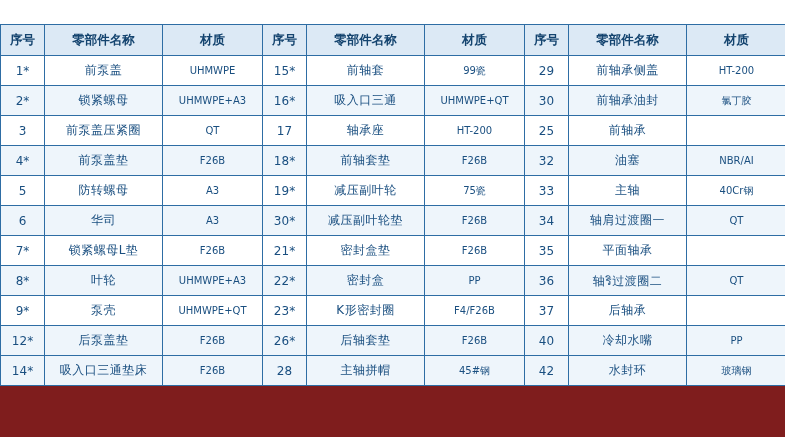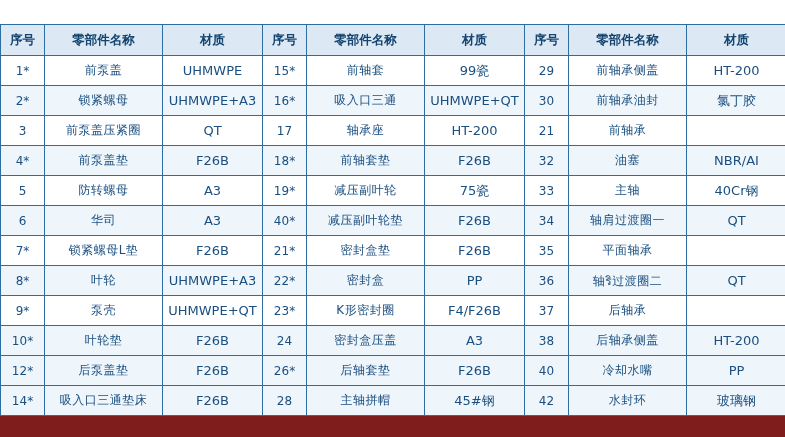--- a/index.html
+++ b/index.html
@@ -51,21 +51,21 @@
   table.parts-table tbody tr.row-even td {
     background: #eef5fb;
   }
   table.parts-table td.col-no {
     font-size: 12px;
   }
   table.parts-table td.col-name {
     letter-spacing: 0.5px;
   }
   table.parts-table td.col-mat {
-    font-size: 13px;
+    font-size: 10px;
   }
 </style>
 </head>
 <body>
 
 <div id="parts-table-wrap">
   <table class="parts-table">
     <colgroup>
       <col class="c-no">
         <col class="c-name">
@@ -113,21 +113,21 @@
         <td class="col-name">前轴承油封</td>
         <td class="col-mat">氯丁胶</td>
       </tr>
       <tr class="row-odd">
         <td class="col-no">3</td>
         <td class="col-name">前泵盖压紧圈</td>
         <td class="col-mat">QT</td>
         <td class="col-no">17</td>
         <td class="col-name">轴承座</td>
         <td class="col-mat">HT-200</td>
-        <td class="col-no">21</td>
+        <td class="col-no">25</td>
         <td class="col-name">前轴承</td>
         <td class="col-mat"></td>
       </tr>
       <tr class="row-even">
         <td class="col-no">4*</td>
         <td class="col-name">前泵盖垫</td>
         <td class="col-mat">F26B</td>
         <td class="col-no">18*</td>
         <td class="col-name">前轴套垫</td>
         <td class="col-mat">F26B</td>
@@ -143,21 +143,21 @@
         <td class="col-name">减压副叶轮</td>
         <td class="col-mat">75瓷</td>
         <td class="col-no">33</td>
         <td class="col-name">主轴</td>
         <td class="col-mat">40Cr钢</td>
       </tr>
       <tr class="row-even">
         <td class="col-no">6</td>
         <td class="col-name">华司</td>
         <td class="col-mat">A3</td>
-        <td class="col-no">40*</td>
+        <td class="col-no">30*</td>
         <td class="col-name">减压副叶轮垫</td>
         <td class="col-mat">F26B</td>
         <td class="col-no">34</td>
         <td class="col-name">轴肩过渡圈一</td>
         <td class="col-mat">QT</td>
       </tr>
       <tr class="row-odd">
         <td class="col-no">7*</td>
         <td class="col-name">锁紧螺母L垫</td>
         <td class="col-mat">F26B</td>
@@ -184,31 +184,20 @@
         <td class="col-name">泵壳</td>
         <td class="col-mat">UHMWPE+QT</td>
         <td class="col-no">23*</td>
         <td class="col-name">K形密封圈</td>
         <td class="col-mat">F4/F26B</td>
         <td class="col-no">37</td>
         <td class="col-name">后轴承</td>
         <td class="col-mat"></td>
       </tr>
       <tr class="row-even">
-        <td class="col-no">10*</td>
-        <td class="col-name">叶轮垫</td>
-        <td class="col-mat">F26B</td>
-        <td class="col-no">24</td>
-        <td class="col-name">密封盒压盖</td>
-        <td class="col-mat">A3</td>
-        <td class="col-no">38</td>
-        <td class="col-name">后轴承侧盖</td>
-        <td class="col-mat">HT-200</td>
-      </tr>
-      <tr class="row-even">
         <td class="col-no">12*</td>
         <td class="col-name">后泵盖垫</td>
         <td class="col-mat">F26B</td>
         <td class="col-no">26*</td>
         <td class="col-name">后轴套垫</td>
         <td class="col-mat">F26B</td>
         <td class="col-no">40</td>
         <td class="col-name">冷却水嘴</td>
         <td class="col-mat">PP</td>
       </tr>

